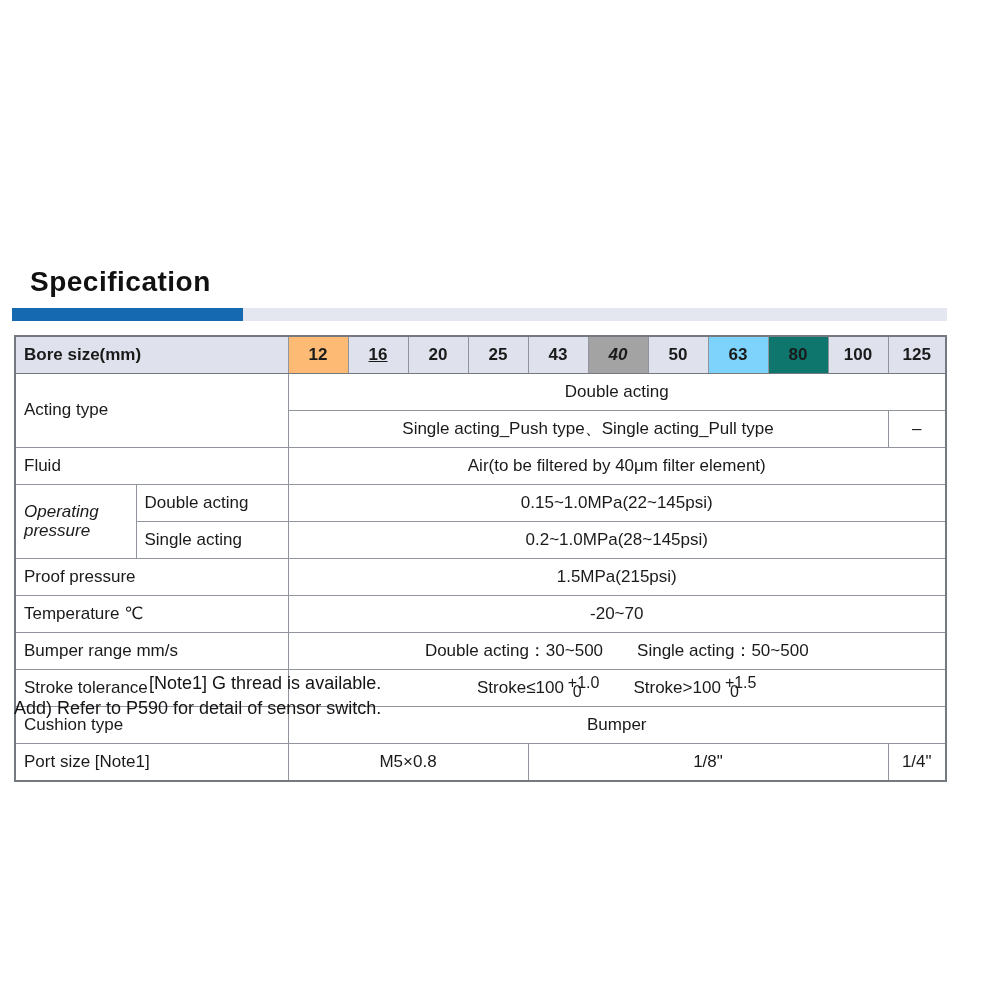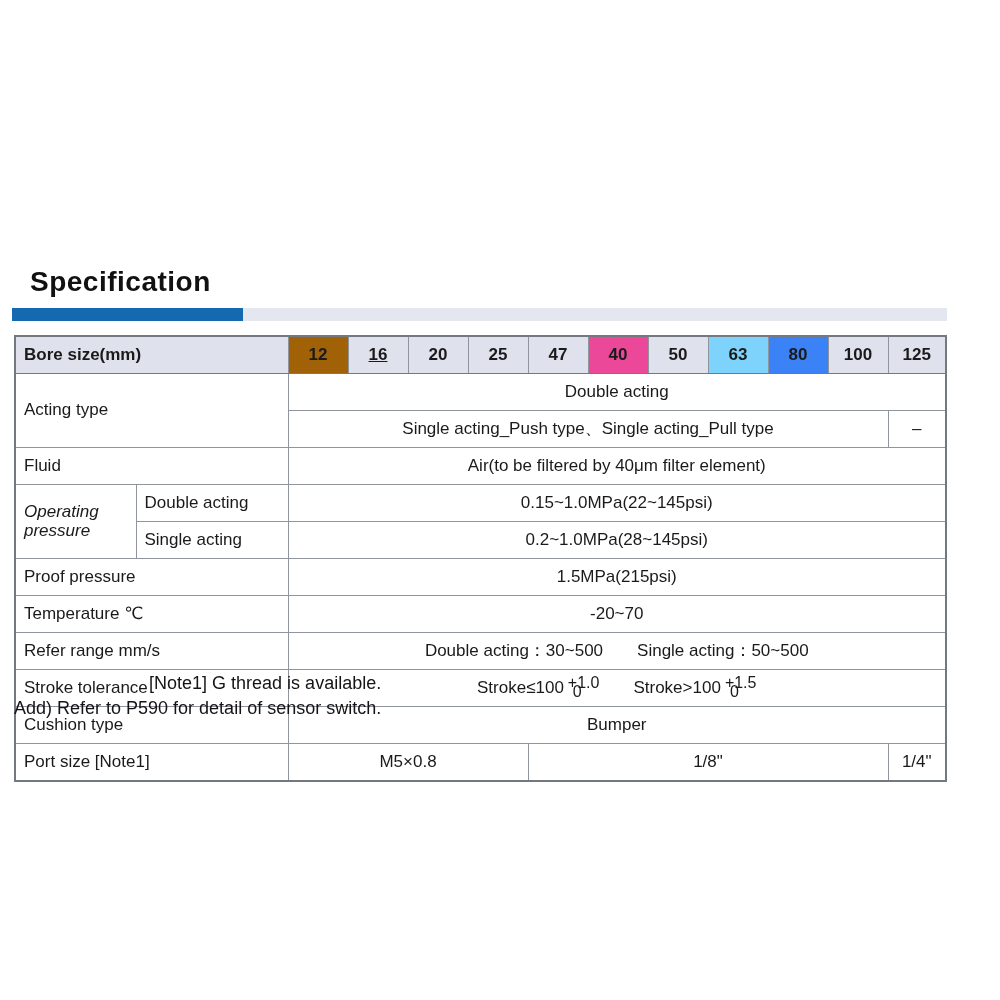--- a/index.html
+++ b/index.html
@@ -71,29 +71,29 @@
       <col style="width:60px">
       <col style="width:60px">
       <col style="width:60px">
     <col style="width:60px">
       <col style="width:60px">
       <col style="width:58px">
   </colgroup>
   <tbody>
     <tr class="hdr">
       <td colspan="2" class="lbl" style="background: rgb(223, 226, 237);">Bore size(mm)</td>
-      <td style="background: #a16207;">12</td>
+      <td style="background: #fdba74;">12</td>
       <td style="background: rgb(223, 226, 237); text-decoration: underline;">16</td>
       <td style="background: rgb(223, 226, 237);">20</td>
       <td style="background: rgb(223, 226, 237);">25</td>
-      <td style="background: rgb(223, 226, 237);">47</td>
-      <td style="background: #ec4899;">40</td>
+      <td style="background: rgb(223, 226, 237);">43</td>
+      <td style="background: #a3a3a3; font-style: italic;">40</td>
       <td style="background: rgb(223, 226, 237);">50</td>
       <td style="background: #7dd3fc;">63</td>
-      <td style="background: #3b82f6;">80</td>
+      <td style="background: #0f766e;">80</td>
       <td style="background: rgb(223, 226, 237);">100</td>
       <td style="background: rgb(223, 226, 237);">125</td>
     </tr>
 
     <tr>
       <td colspan="2" rowspan="2" class="lbl">Acting type</td>
       <td colspan="11">Double acting</td>
     </tr>
     <tr>
       <td colspan="10">Single acting_Push type、Single acting_Pull type</td>
@@ -119,21 +119,21 @@
       <td colspan="2" class="lbl">Proof pressure</td>
       <td colspan="11">1.5MPa(215psi)</td>
     </tr>
 
     <tr>
       <td colspan="2" class="lbl">Temperature ℃</td>
       <td colspan="11">-20~70</td>
     </tr>
 
     <tr>
-      <td colspan="2" class="lbl">Refer range mm/s</td>
+      <td colspan="2" class="lbl">Bumper range mm/s</td>
       <td colspan="11">
         <span>Double acting：30~500</span><span class="gap-left">Single acting：50~500</span>
       </td>
     </tr>
 
     <tr>
       <td colspan="2" class="lbl">Stroke tolerance</td>
       <td colspan="11">
         <span>Stroke≤100</span><span class="tolstack"><span class="t">+1.0</span><span class="b">0</span></span><span class="gap-left">Stroke&gt;100</span><span class="tolstack"><span class="t">+1.5</span><span class="b">0</span></span>
       </td>

